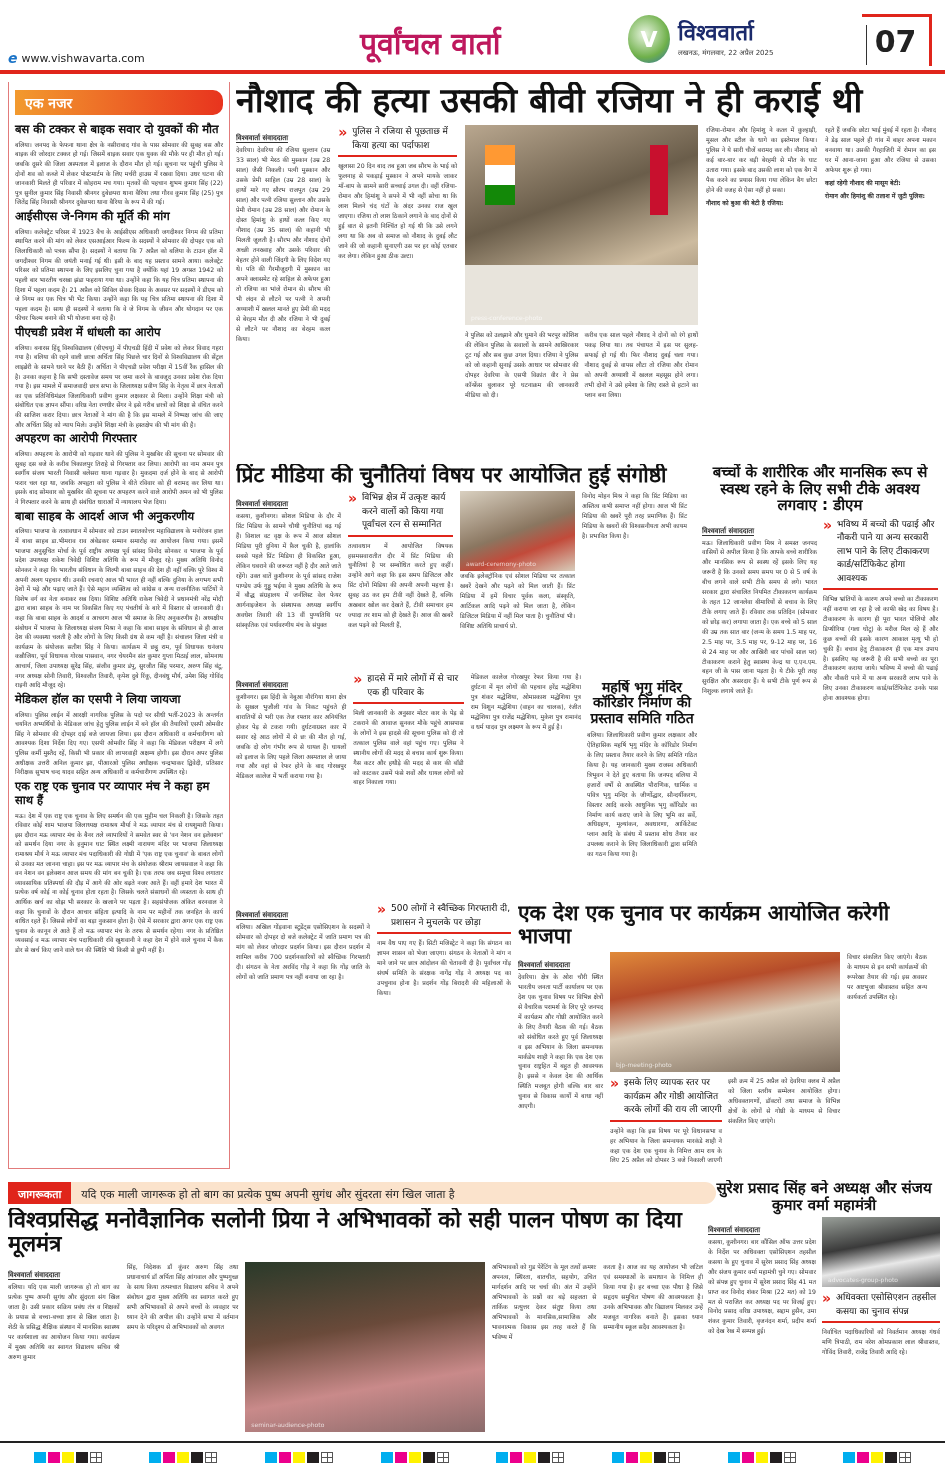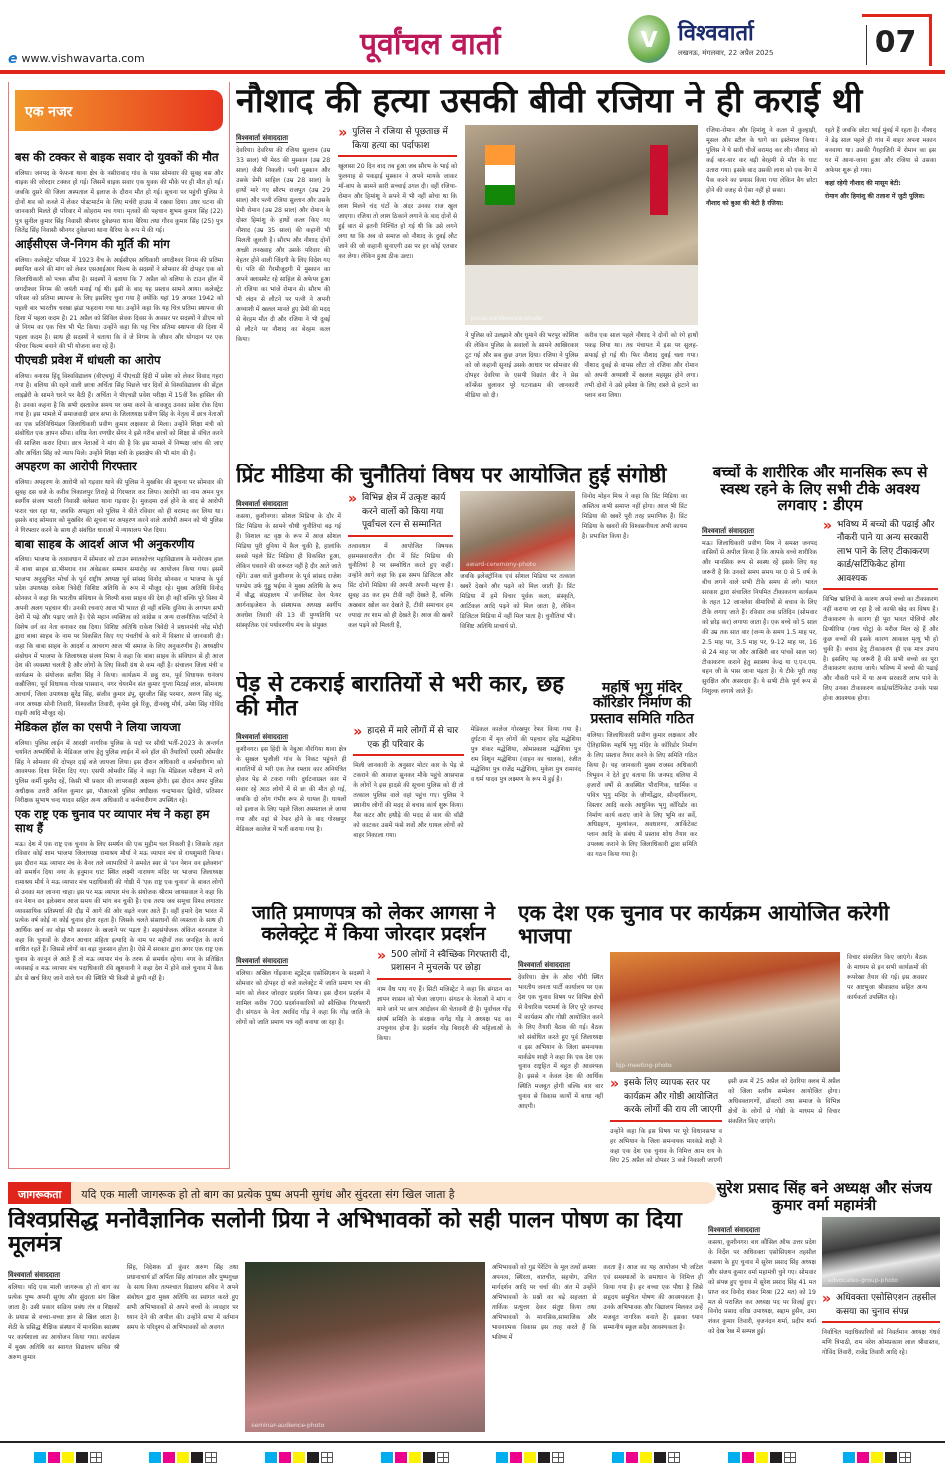--- a/index.html
+++ b/index.html
@@ -9,21 +9,21 @@
 .ie{color:#1a73c7;font-weight:bold;font-size:14px;font-style:italic}
 .pagetitle{left:360px;top:22px;font-size:30px;font-weight:bold;color:#be185d}
 .logo{left:628px;top:15px;width:42px;height:48px;border-radius:50%;background:radial-gradient(circle at 40% 40%,#e8f4e0,#6fb04a 60%,#2a6fb0);display:flex;align-items:center;justify-content:center;color:#fff;font-weight:bold;font-size:22px}
 .brand{left:678px;top:16px;font-size:22px;font-weight:bold;color:#1b2a6b}
 .dateline{left:678px;top:48px;font-size:7px;color:#333}
 .pageno{left:862px;top:14px;width:70px;height:52px;border-top:3px solid #e0251b;border-right:3px solid #e0251b;display:flex;align-items:center;justify-content:center;font-size:30px;font-weight:bold}
 .pageno::before{content:"";position:absolute;left:4px;top:8px;width:1px;height:40px;background:#333}
 .redrule{left:0;top:70px;width:945px;height:4px;background:#e0251b}
 .leftcol{left:8px;top:82px;width:222px;height:1087px;border:1px solid #e27b7b;border-top:none}
 .leftcol .inner{padding:8px 6px}
-.eknazar{background:linear-gradient(90deg,#f29a2e,#e8341e);color:#fff;font-weight:bold;font-size:14px;padding:11px 10px;border-radius:0 10px 10px 0;margin-bottom:20px}
+.eknazar{background:linear-gradient(90deg,#f29a2e,#e8341e);color:#fff;font-weight:bold;font-size:14px;padding:3px 10px;border-radius:0 10px 10px 0;margin-bottom:8px}
 .lh{font-size:11.5px;font-weight:bold;color:#111;margin:3px 0 3px;line-height:1.2}
 .lp{font-size:6.2px;line-height:1.55;color:#333;text-align:justify}
 .headline{font-weight:bold;color:#111;line-height:1.1}
 .byline{font-size:7px;font-weight:bold;color:#333;border-bottom:1px solid #333;display:inline-block;margin-bottom:2px}
 .body{font-size:6.2px;line-height:1.6;color:#333;text-align:justify}
 .pull{font-size:9px;color:#111;line-height:1.5;padding-left:14px;position:relative;border-bottom:2px solid #e0251b;padding-bottom:3px;margin-bottom:4px}
 .pull::before{content:"»";position:absolute;left:0;top:-3px;color:#e0251b;font-weight:bold;font-size:14px}
 .photo{background:linear-gradient(160deg,#b9a78f,#6a5d4a 40%,#cdbb9f 70%,#7d6d58);position:relative;overflow:hidden}
 .photo .ph-label{position:absolute;left:6px;bottom:4px;font-size:6px;color:#fff;opacity:.7}
 .jagruk{left:8px;top:1182px;width:708px;height:22px;background:#fbe3cc;border-radius:0 12px 12px 0;display:flex;align-items:center}
@@ -150,41 +150,39 @@
       <div class="body">मऊ। जिलाधिकारी प्रवीण मिश्र ने समस्त जनपद वासियों से अपील किया है कि आपके बच्चे शारीरिक और मानसिक रूप से स्वस्थ रहें इसके लिए यह जरूरी है कि उनको समय समय पर 0 से 5 वर्ष के बीच लगने वाले सभी टीके समय से लगे। भारत सरकार द्वारा संचालित नियमित टीकाकरण कार्यक्रम के तहत 12 जानलेवा बीमारियों से बचाव के लिए टीके लगाए जाते हैं। रविवार तक प्रतिदिन (सोमवार को छोड़ कर) लगाया जाता है। एक बच्चे को 5 साल की उम्र तक सात बार (जन्म के समय 1.5 माह पर, 2.5 माह पर, 3.5 माह पर, 9-12 माह पर, 16 से 24 माह पर और आखिरी बार पांचवें साल पर) टीकाकरण कराने हेतु स्वास्थ्य केन्द्र या ए.एन.एम. बहन जी के पास जाना पड़ता है। ये टीके पूरी तरह सुरक्षित और असरदार हैं। ये सभी टीके पूर्ण रूप से निशुल्क लगाये जाते हैं।</div>
     </div>
     <div style="width:115px">
       <div class="pull">भविष्य में बच्चो की पढाई और नौकरी पाने या अन्य सरकारी लाभ पाने के लिए टीकाकरण कार्ड/सर्टिफिकेट होगा आवश्यक</div>
       <div class="body">विभिन्न भ्रांतियों के कारण अपने बच्चो का टीकाकरण नहीं कराया जा रहा है जो काफी खेद का विषय है। टीकाकरण के कारण ही पूरा भारत पोलियो और डिप्थीरिया (गला घोटू) के मरीज मिल रहे हैं और कुछ बच्चों की इसके कारण आकाल मृत्यु भी हो चुकी हैं। बचाव हेतु टीकाकरण ही एक मात्र उपाय है। इसलिए यह जरूरी है की सभी बच्चो का पूरा टीकाकरण कराया जाये। भविष्य में बच्चो की पढाई और नौकरी पाने में या अन्य सरकारी लाभ पाने के लिए उनका टीकाकरण कार्ड/सर्टिफिकेट उनके पास होना आवश्यक होगा।</div>
     </div>
   </div>
 </div>
 
 <div class="abs" style="left:236px;top:672px;width:345px;height:225px;overflow:hidden">
-  <div class="headline" style="font-size:22px;margin-bottom:4px">पेड़ से टकराई बारातियों से भरी कार, छह की मौत</div>
   <div style="display:flex;gap:7px">
     <div style="flex:1">
       <div class="byline">विश्ववार्ता संवाददाता</div>
       <div class="body">कुशीनगर। इस हिंदी के नेबुआ नौरंगिया थाना क्षेत्र के सुखल भुजौली गांव के निकट पहुंचते ही बारातियों से भरी एक तेज रफ्तार कार अनियंत्रित होकर पेड़ से टकरा गयी। दुर्घटनाग्रस्त कार में सवार रहे आठ लोगों में से छः की मौत हो गई, जबकि दो लोग गंभीर रूप से घायल हैं। घायलों को इलाज के लिए पहले जिला अस्पताल ले जाया गया और वहां से रेफर होने के बाद गोरखपुर मेडिकल कालेज में भर्ती कराया गया है।</div>
     </div>
     <div style="flex:1">
       <div class="pull">हादसे में मारे लोगों में से चार एक ही परिवार के</div>
       <div class="body">मिली जानकारी के अनुसार मोटर कार के पेड़ से टकराने की आवाज सुनकर मौके पहुंचे आसपास के लोगों ने इस हादसे की सूचना पुलिस को दी तो तत्काल पुलिस वाले वहां पहुंच गए। पुलिस ने स्थानीय लोगों की मदद से बचाव कार्य शुरू किया। गैस कटर और हथौड़े की मदद से कार की बॉडी को काटकर उसमें फंसे शवों और घायल लोगों को बाहर निकाला गया।</div>
     </div>
     <div style="flex:1" class="body">मेडिकल कालेज गोरखपुर रेफर किया गया है। दुर्घटना में मृत लोगों की पहचान हरेंद्र मद्धेशिया पुत्र शंकर मद्धेशिया, ओमप्रकाश मद्धेशिया पुत्र राम विशुन मद्धेशिया (वाहन का चालक), रंजीत मद्धेशिया पुत्र राजेंद्र मद्धेशिया, मुकेश पुत्र रामानंद व धर्म यादव पुत्र लक्ष्मण के रूप में हुई है।</div>
   </div>
 </div>
 
 <div class="abs" style="left:587px;top:680px;width:110px;height:210px;overflow:hidden">
   <div class="headline" style="font-size:14px;text-align:center;margin-bottom:4px">महर्षि भृगु मंदिर कॉरिडोर निर्माण की प्रस्ताव समिति गठित</div>
   <div class="body">बलिया। जिलाधिकारी प्रवीण कुमार लक्षकार और ऐतिहासिक महर्षि भृगु मंदिर के कॉरिडोर निर्माण के लिए प्रस्ताव तैयार करने के लिए समिति गठित किया है। यह जानकारी मुख्य राजस्व अधिकारी त्रिभुवन ने देते हुए बताया कि जनपद बलिया में हजारों वर्षों से अवस्थित पौराणिक, धार्मिक व पवित्र भृगु मन्दिर के जीर्णोद्धार, सौन्दर्यीकरण, विस्तार आदि करके आधुनिक भृगु कॉरिडोर का निर्माण कार्य कराए जाने के लिए भूमि का सर्वे, अधिग्रहण, मूल्यांकन, अवधारणा, आर्किटेक्ट प्लान आदि के संबंध में प्रस्ताव शोध तैयार कर उपलब्ध कराने के लिए जिलाधिकारी द्वारा समिति का गठन किया गया है।</div>
 </div>
 
 <div class="abs" style="left:236px;top:902px;width:275px;height:260px;overflow:hidden">
-  <div class="headline" style="font-size:19px;text-align:center;margin-bottom:4px">जाति प्रमाणपत्र को लेकर आगसा ने कलेक्ट्रेट में किया जोरदार प्रदर्शन</div>
   <div style="display:flex;gap:7px">
     <div style="flex:1">
       <div class="byline">विश्ववार्ता संवाददाता</div>
       <div class="body">बलिया। अखिल गोंड़वाना स्टूडेंट्स एसोसिएशन के सदस्यों ने सोमवार को दोपहर दो बजे कलेक्ट्रेट में जाति प्रमाण पत्र की मांग को लेकर जोरदार प्रदर्शन किया। इस दौरान प्रदर्शन में शामिल करीब 700 प्रदर्शनकारियों को स्वैच्छिक गिरफ्तारी दी। संगठन के नेता अरविंद गोंड़ ने कहा कि गोंड़ जाति के लोगों को जाति प्रमाण पत्र नहीं बनाया जा रहा है।</div>
     </div>
     <div style="flex:1">
       <div class="pull">500 लोगों ने स्वैच्छिक गिरफ्तारी दी, प्रशासन ने मुचलके पर छोड़ा</div>
       <div class="body">नाम वैध पाए गए हैं। सिटी मजिस्ट्रेट ने कहा कि संगठन का ज्ञापन शासन को भेजा जाएगा। संगठन के नेताओं ने मांग न माने जाने पर छात्र आंदोलन की चेतावनी दी है। पूर्वांचल गोंड़ संघर्ष समिति के संरक्षक नागेंद्र गोंड़ ने अध्यक्ष पद का उपचुनाव होना है। प्रदर्शन गोंड़ बिरादरी की महिलाओं के किया।</div>
     </div>
   </div>

